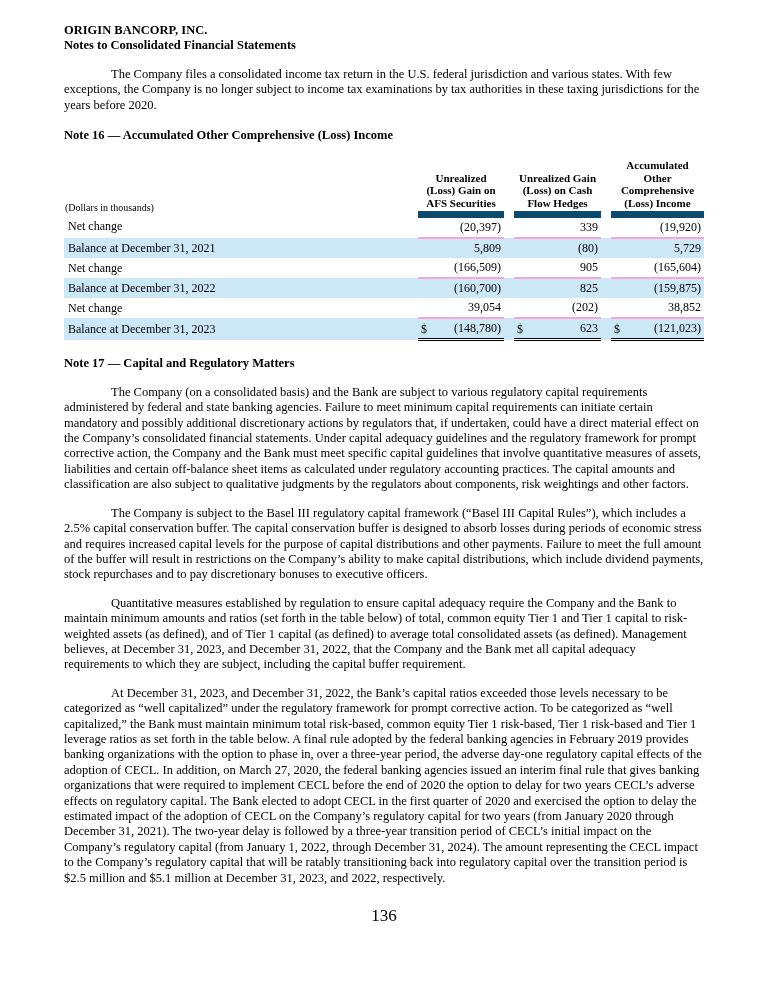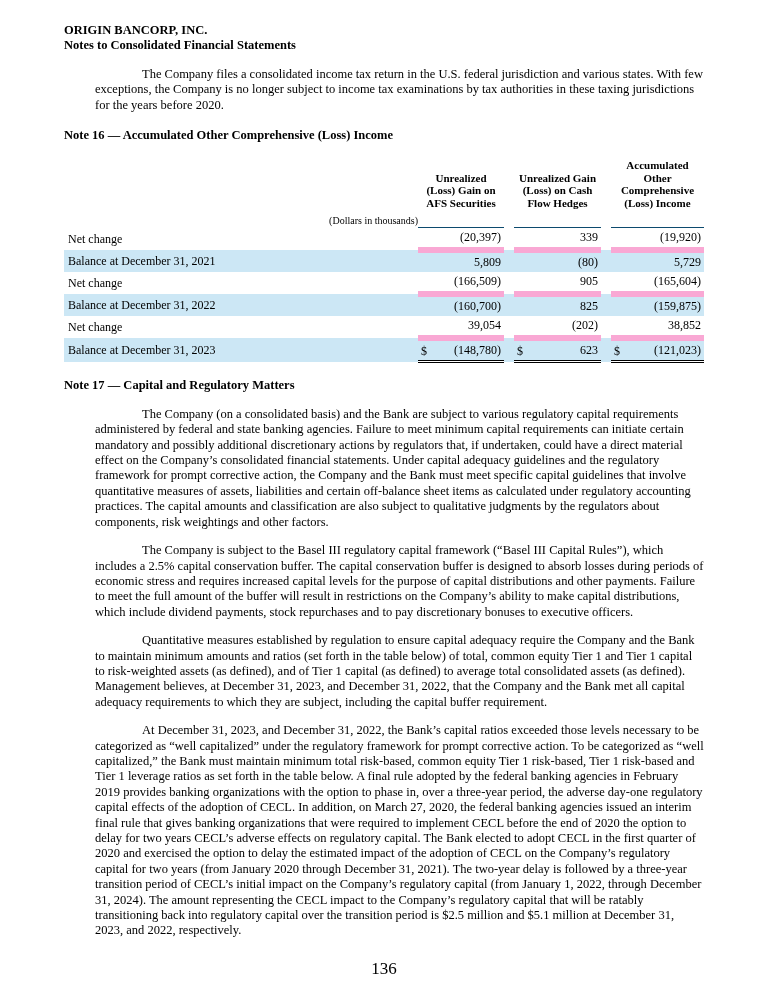--- a/index.html
+++ b/index.html
@@ -7,46 +7,46 @@
   body { font-family: "Liberation Serif", "DejaVu Serif", serif; color: #000; }
   .page {
     position: relative;
     width: 768px; height: 993px;
     background: #fff;
     padding: 23px 64px 0 64px;
     overflow: hidden;
   }
   .doc-title { font-weight: bold; font-size: 12.5px; line-height: 15.4px; }
   p.body { font-size: 12.5px; line-height: 15.4px; text-align: left; margin-top: 13px; }
-  p.body.indent { text-indent: 47px; margin-left: 31px; }
+  p.body.indent { text-indent: 47px; }
   h3.note-heading { font-size: 12.5px; line-height: 15.4px; font-weight: bold; margin-top: 15px; }
 
   table.aoci { width: 640px; border-collapse: collapse; table-layout: fixed; margin-top: 16px; }
   col.c-label { width: 354px; }
   col.c-num1 { width: 86px; }
   col.c-gap  { width: 10px; }
   col.c-num2 { width: 87px; }
   col.c-num3 { width: 93px; }
 
   th { font-weight: bold; }
   th.units {
-    font-weight: normal; font-size: 10px; text-align: right;
+    font-weight: normal; font-size: 10px; text-align: left;
     vertical-align: bottom; padding: 0 0 2px 1px;
   }
   th.colhead {
     font-size: 11px; line-height: 12.5px; text-align: center;
     vertical-align: bottom; white-space: pre-line;
-    border-bottom: 1px solid #0c4a6e; padding-bottom: 18px;
+    border-bottom: 7px solid #0c4a6e; padding-bottom: 2px;
   }
   td { font-size: 12px; height: 17.5px; vertical-align: middle; }
   td.lbl { text-align: left; padding-left: 4px; }
   td.num { text-align: right; position: relative; padding: 2px 3px 2px 2px; }
   td.num .cur { position: absolute; left: 3px; top: 50%; transform: translateY(-50%); }
   tr.shaded td { background: #cce7f5; }
-  tr.rule td.num { border-bottom: 6px solid #f9a8d4; margin-top: 13px; }
+  tr.rule td.num { border-bottom: 2px solid #f9a8d4; margin-top: 13px; }
   tr.dbl td.num { border-bottom: 3px double #000; }
 
   .pageno { text-align: center; font-size: 17px; margin-top: 20px; }
 </style>
 </head>
 <body>
 
 <div class="page">
 
   <div class="doc-title">ORIGIN BANCORP, INC.</div>

